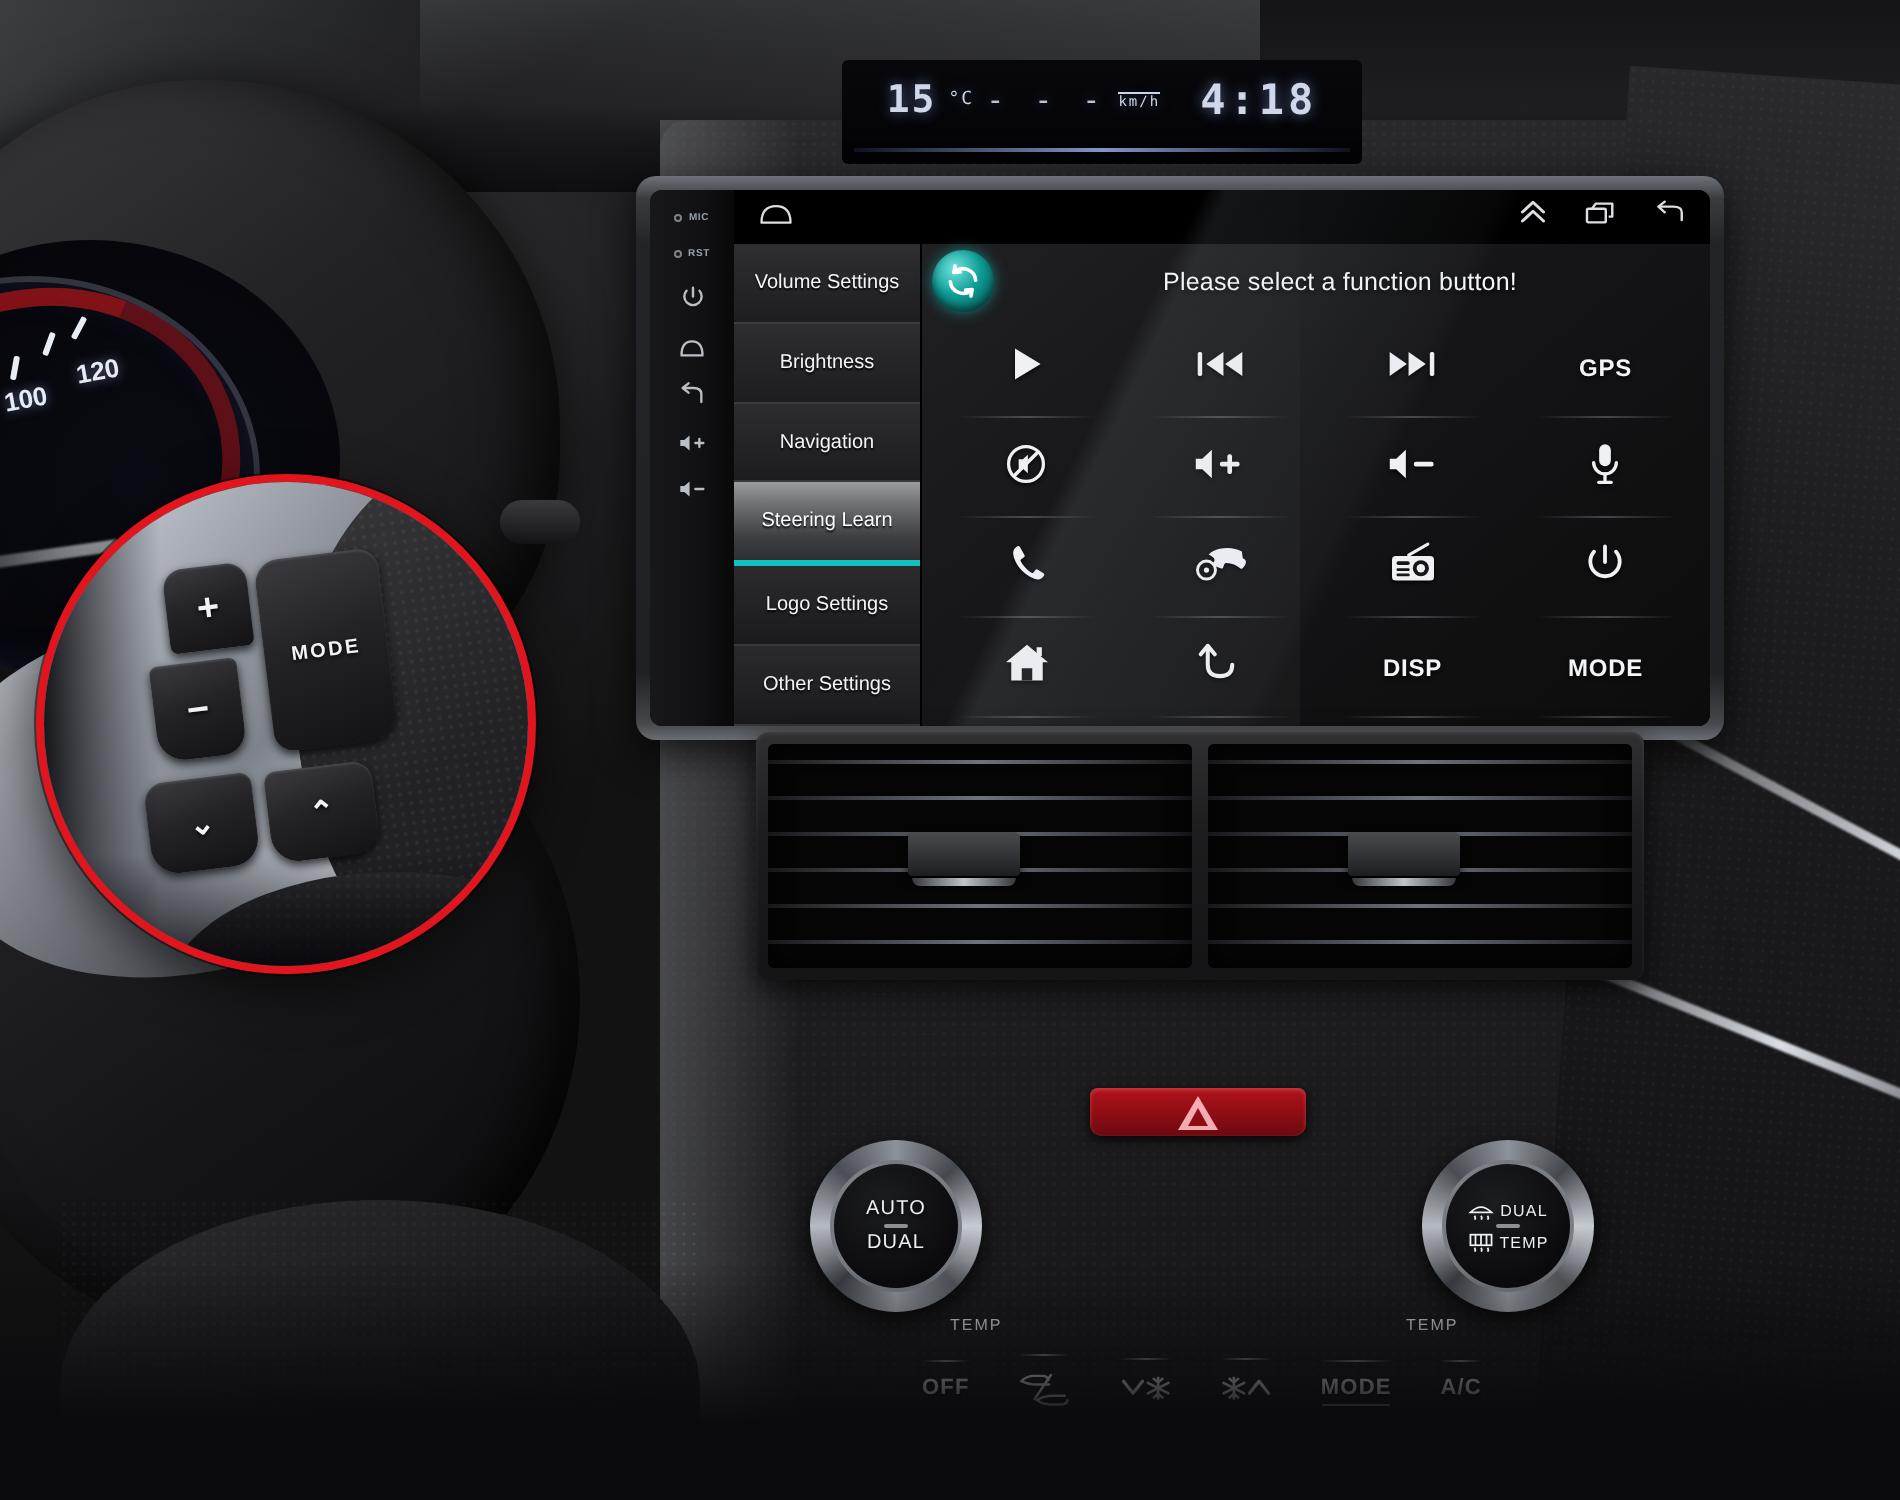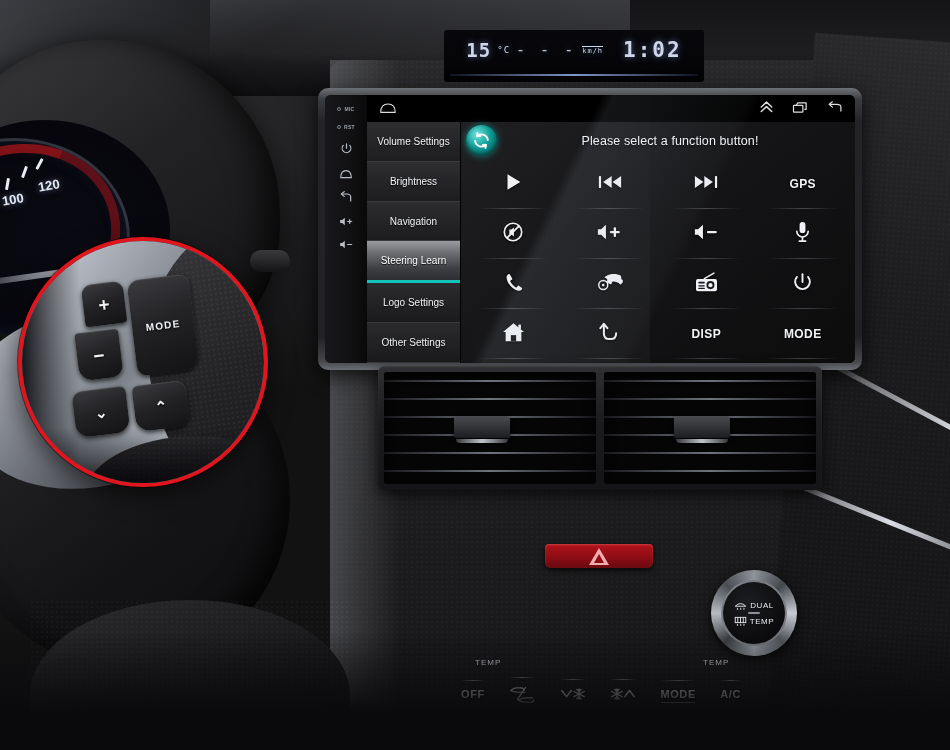--- a/index.html
+++ b/index.html
@@ -135,21 +135,21 @@
     background:linear-gradient(90deg, rgba(200,205,215,.1), rgba(230,234,242,.8), rgba(120,125,135,.2));
     transform:rotate(-8deg); border-radius:3px; filter:blur(.4px);
   }
   .bottom-dark {
     position:absolute; left:0; bottom:0; width:100%; height:120px;
     background:linear-gradient(180deg, rgba(10,10,12,0), #0a0a0c 70%);
   }
 
   
   .info-display {
-    position:absolute; left:444px; top:30px; width:260px; height:52px;
+    position:absolute; left:421px; top:30px; width:260px; height:52px;
     background:linear-gradient(180deg,#08080c,#030305);
     border-radius:3px;
     overflow:hidden;
   }
   .info-row {
     position:absolute; left:0; top:8px; width:100%;
     display:flex; align-items:center; justify-content:center; gap:6px;
     color:#cfd8ea; font-size:17px; letter-spacing:1px;
     font-family:"DejaVu Sans Mono", monospace;
     text-shadow:0 0 7px rgba(150,180,255,.55);
@@ -491,21 +491,21 @@
       <div class="dash-grain"></div>
     </div>
   <div class="wheel-stalk"></div>
 
   <div class="info-display">
     <div class="info-row">
       <span class="info-temp">15</span>
       <span class="info-unit">°C</span>
       <span class="info-dashes">- - -</span>
       <span class="info-mpg">km/h</span>
-      <span class="info-clock">1:02</span>
+      <span class="info-clock">4:18</span>
     </div>
     <div class="info-underline"></div>
   </div>
 
   <div class="headunit">
     <div class="hu-inner">
 
       <div class="keystrip">
         <div class="klbl">
           <span class="kdot"></span>
@@ -773,20 +773,27 @@
       <div class="vent-knob"></div>
     </div>
   </div>
 
   <div class="climate">
 
     <div class="hazard">
       <span class="hz-tri"></span>
     </div>
 
+    <div class="knob knob-L">
+      <div class="knob-face">
+        <span class="kl">AUTO</span>
+        <span class="knob-sep"></span>
+        <span class="kl">DUAL</span>
+      </div>
+    </div>
     <div class="temp-lbl temp-L">TEMP</div>
 
     <div class="knob knob-R">
       <div class="knob-face">
         <span class="kl small">
           <svg width="13" height="10" viewBox="0 0 16 12" fill="none" stroke="currentColor" stroke-width="1.1">
             <path d="M1.5 7.5 Q8 1 14.5 7.5 Z"></path>
             <path d="M4 9.5 q1 1.6 0 2.4"></path>
               <path d="M8 9.5 q1 1.6 0 2.4"></path>
               <path d="M12 9.5 q1 1.6 0 2.4"></path>

